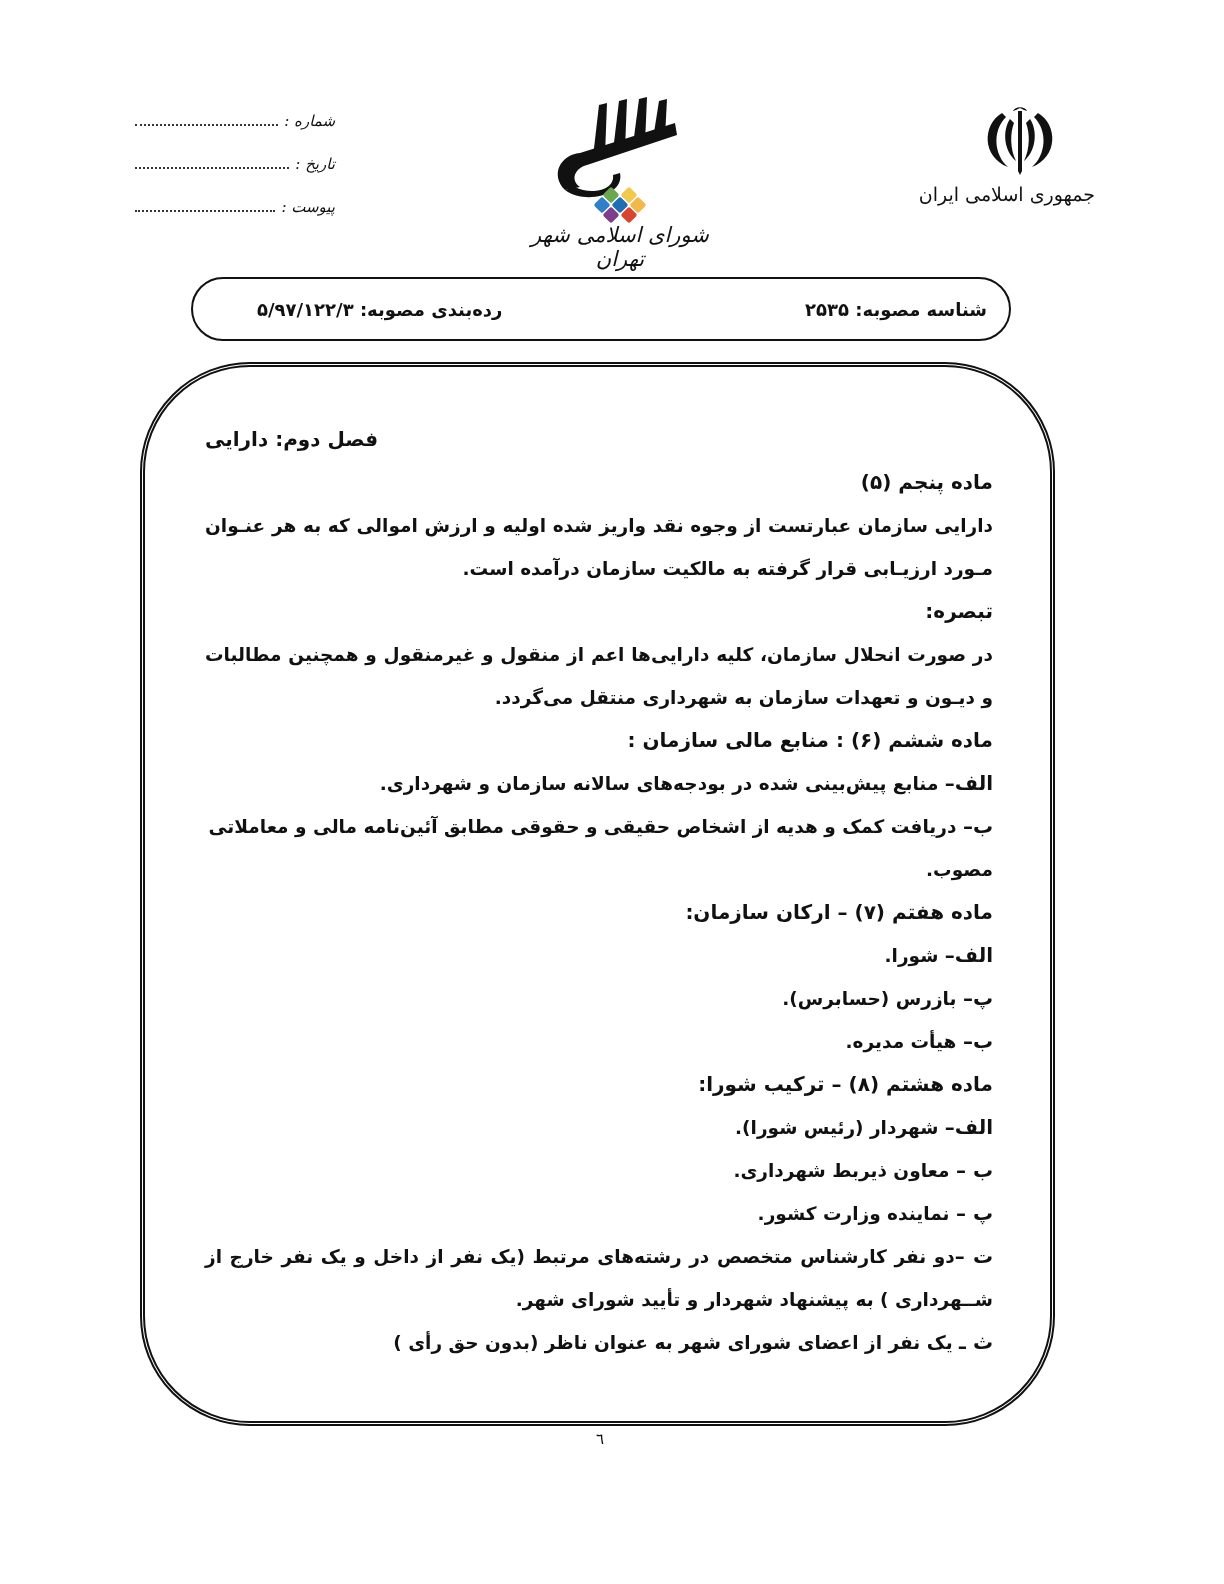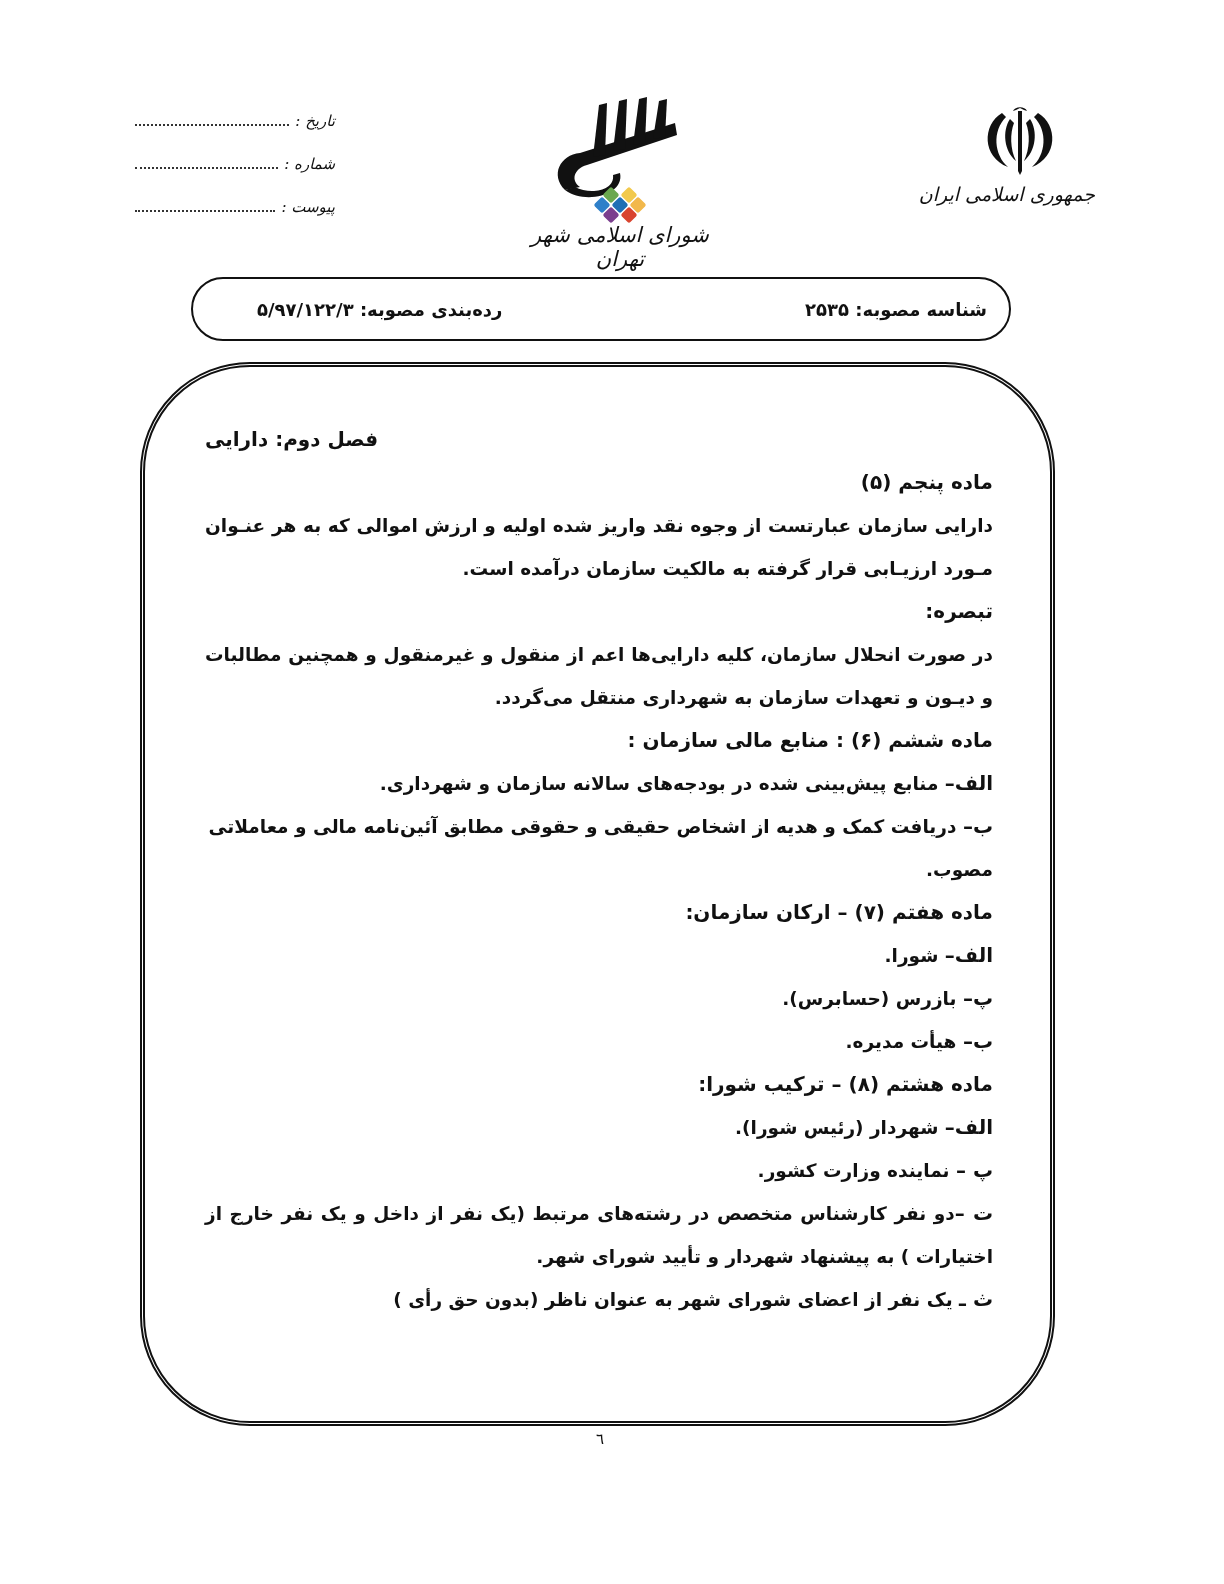--- a/index.html
+++ b/index.html
@@ -12,21 +12,21 @@
   .ref-label { font-family:"DejaVu Serif", serif; font-style:italic; font-size:15px; white-space:nowrap; margin-left:6px; }
   .ref-dots { flex:1; border-bottom:2px dotted #333; height:1px; margin-bottom:4px; }
 
   .council-logo { position:absolute; left:525px; top:95px; width:190px; height:170px; }
   .council-logo svg { position:absolute; left:0; top:0; }
   .council-name { position:absolute; left:0; right:0; top:128px; text-align:center;
                   font-family:"DejaVu Serif", serif; font-style:italic; font-size:21px; }
 
   .emblem { position:absolute; left:945px; top:105px; width:150px; height:120px; text-align:center; }
   .emblem svg { display:block; margin:0 auto; }
-  .emblem-text { font-family:"DejaVu Serif", serif; font-style:italic; font-size:19px; margin-top:8px; white-space:nowrap;text-align:right; }
+  .emblem-text { font-family:"DejaVu Serif", serif; font-size:19px; margin-top:8px; white-space:nowrap;text-align:right; }
 
   
   .ref-bar { position:absolute; left:191px; top:277px; width:820px; height:64px;
              border:2px solid #111; border-radius:32px; box-sizing:border-box;
              display:flex; align-items:center; justify-content:space-between;
              padding:0 22px 0 64px; font-weight:bold; font-size:18px; }
 
   
   .frame { position:absolute; left:140px; top:362px; width:915px; height:1064px;
            border:5px double #111; border-radius:110px; box-sizing:border-box; }
@@ -40,25 +40,25 @@
   .item-lead { font-weight:900; font-size:20px;text-align:right; }
   .item-text { font-weight:bold; }
 
   .page-number { position:absolute; left:590px; top:1430px; width:20px; text-align:center; font-size:15px; }
 </style>
 </head>
 <body>
 
 <div class="ref-block">
   <div class="ref-row">
-    <span class="ref-label">تاریخ :</span>
+    <span class="ref-label">شماره :</span>
     <span class="ref-dots"></span>
   </div>
   <div class="ref-row">
-    <span class="ref-label">شماره :</span>
+    <span class="ref-label">تاریخ :</span>
     <span class="ref-dots"></span>
   </div>
   <div class="ref-row">
     <span class="ref-label">پیوست :</span>
     <span class="ref-dots"></span>
   </div>
 </div>
 
 <div class="council-logo">
   <svg width="190" height="130" viewBox="0 0 190 130">
@@ -134,23 +134,26 @@
   </div>
   <div>
     <span class="item-lead">ب–</span><span class="item-text"> هیأت مدیره.</span>
   </div>
 
   <div class="article-title">ماده هشتم (۸) – ترکیب شورا:</div>
   <div>
     <span class="item-lead">الف–</span><span class="item-text"> شهردار (رئیس شورا).</span>
   </div>
   <div>
+    <span class="item-lead">ب –</span><span class="item-text"> معاون ذیربط شهرداری.</span>
+  </div>
+  <div>
     <span class="item-lead">پ –</span><span class="item-text"> نماینده وزارت کشور.</span>
   </div>
   <div class="para">
-    <span class="item-lead">ت –</span><span class="item-text">دو نفر کارشناس متخصص در رشته‌های مرتبط (یک نفر از داخل و یک نفر خارج از اختیارات ) به پیشنهاد شهردار و تأیید شورای شهر.</span>
+    <span class="item-lead">ت –</span><span class="item-text">دو نفر کارشناس متخصص در رشته‌های مرتبط (یک نفر از داخل و یک نفر خارج از شــهرداری ) به پیشنهاد شهردار و تأیید شورای شهر.</span>
   </div>
   <div>
     <span class="item-lead">ث ـ</span><span class="item-text"> یک نفر از اعضای شورای شهر به عنوان ناظر (بدون حق رأی )</span>
   </div>
 </div>
 
 <div class="page-number">٦</div>
 
 </body></html>

